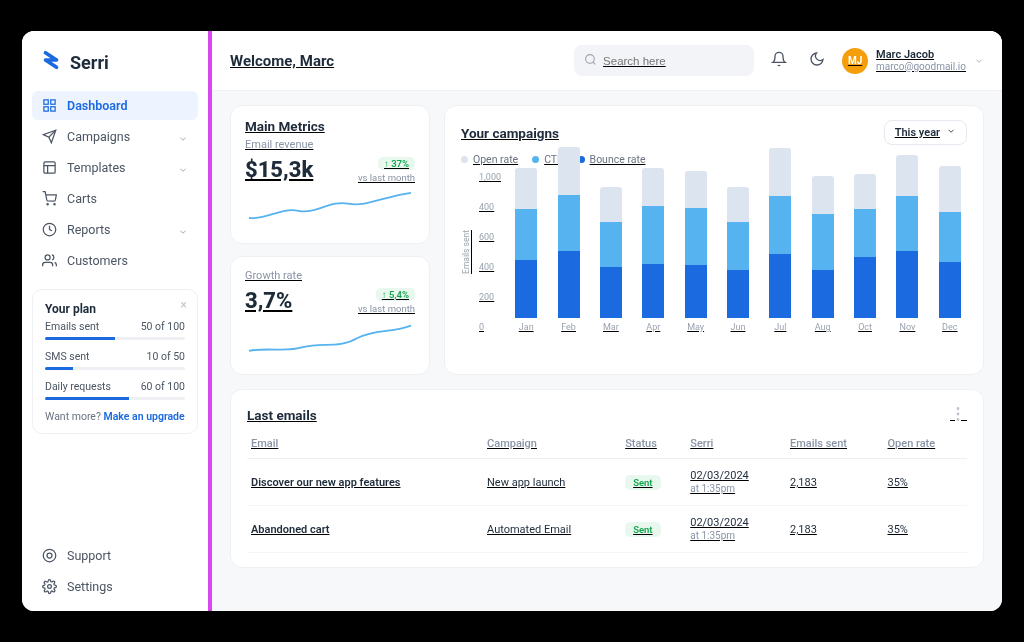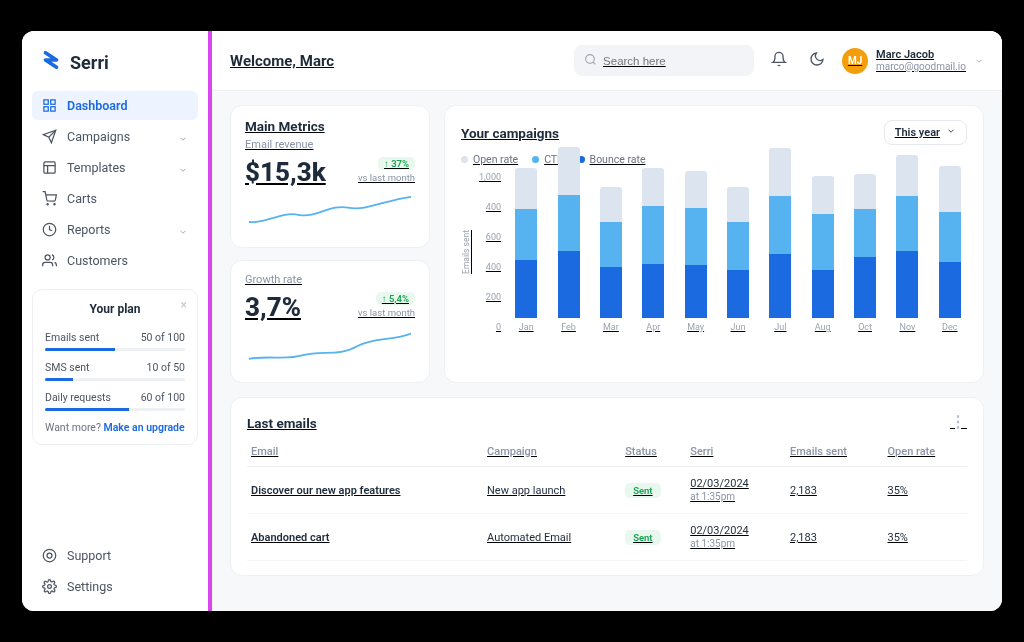--- a/index.html
+++ b/index.html
@@ -55,21 +55,21 @@
   .nav-item .chev { margin-left:auto; width:10px; height:10px; opacity:.6; }
 
   .plan-card {
     margin-top: 14px;
     border:1px solid #eef0f3;
     border-radius:10px;
     padding:12px 12px 10px 12px;
     position:relative;
   }
   .plan-card .close-x { position:absolute; top:8px; right:10px; color:#c0c6cf; font-size:12px; cursor:pointer; }
-  .plan-title { font-size:12px; font-weight:700; color:#1e2b3a; margin-bottom:15px;text-align:center; }
+  .plan-title { font-size:12px; font-weight:700; color:#1e2b3a; margin-bottom:4px; }
   .plan-row { font-size:10.5px; color:#4b5563; display:flex; justify-content:space-between; margin-bottom:4px; }
   .plan-bar { height:3px; background:#eef0f3; border-radius:3px; margin-bottom:10px; overflow:hidden; }
   .plan-bar > div { height:100%; background:#1b6ae0; }
   .plan-foot { font-size:10.5px; color:#6b7280; margin-top:4px; }
   .plan-foot a { color:#1b6ae0; font-weight:600; text-decoration:none; cursor:pointer; }
 
   .sidebar-bottom { margin-top:auto; display:flex; flex-direction:column; gap:2px; padding-top:8px; }
   .sidebar-bottom .nav-item { color:#4b5563; }
 
   
@@ -109,40 +109,40 @@
 
   .content { padding:14px 18px; display:flex; flex-direction:column; gap:14px; overflow:auto; }
 
   .row1 { display:flex; gap:14px; }
   .card { background:#fff; border:1px solid #eef0f3; border-radius:12px; padding:14px 16px; }
 
   .metrics-col { width:200px; display:flex; flex-direction:column; gap:12px; }
   .metrics-col .card { padding:12px 14px; }
   .main-metrics-title { font-size:13.5px; font-weight:700; color:#1e2b3a; margin-bottom:4px; }
   .metric-label { font-size:11px; color:#8a94a6; margin-bottom:6px; }
-  .metric-value { font-size:26px; font-weight:800; color:#1e2b3a; }
+  .metric-value { font-size:22px; font-weight:800; color:#1e2b3a; }
   .metric-meta { display:flex; flex-direction:column; align-items:flex-end; font-size:9.5px; gap:2px; }
   .metric-header { display:flex; justify-content:space-between; align-items:flex-start; }
   .badge-up { background:#e9f8ef; color:#14a44d; border-radius:5px; padding:1px 6px; font-weight:600; }
   .vs-label { color:#8a94a6; }
   .spark { width:100%; height:36px; margin-top:8px; }
 
   .campaigns-card { flex:1; display:flex; flex-direction:column; }
   .camp-head { display:flex; justify-content:space-between; align-items:center; margin-bottom:8px; }
   .camp-title { font-size:13.5px; font-weight:700; color:#1e2b3a; }
   .range-btn {
     border:1px solid #e6e9ef; border-radius:8px; padding:5px 10px;
     font-size:11px; color:#1e2b3a; font-weight:600; display:flex; align-items:center; gap:6px;
     cursor:pointer; background:#fff;
   }
   .legend { display:flex; gap:14px; font-size:10.5px; color:#6b7280; margin-bottom:6px; }
   .legend span { display:flex; align-items:center; gap:5px; }
   .dot { width:7px; height:7px; border-radius:50%; display:inline-block; }
   .chart-wrap { display:flex; gap:6px; }
-  .y-axis { display:flex; flex-direction:column; justify-content:space-between; font-size:9px; color:#9aa3af; height:160px; align-items:flex-end; padding-right:2px; }
+  .y-axis { display:flex; flex-direction:column; justify-content:space-between; font-size:9px; color:#9aa3af; height:160px; padding-right:2px; }
   .y-label-vert { font-size:8.5px; color:#9aa3af; writing-mode:vertical-rl; transform:rotate(180deg); margin-right:2px; align-self:center; }
   .bars { flex:1; display:flex; align-items:flex-end; gap:8px; height:160px; }
   .bar-col { flex:1; display:flex; flex-direction:column; align-items:center; gap:4px; }
   .bar-stack { width:22px; display:flex; flex-direction:column-reverse; border-radius:3px 3px 0 0; overflow:hidden; }
   .seg-bounce { background:#1b6ae0; }
   .seg-ctr { background:#56b3f0; }
   .seg-open { background:#dbe4ef; }
   .x-label { font-size:9px; color:#9aa3af; }
 
   

